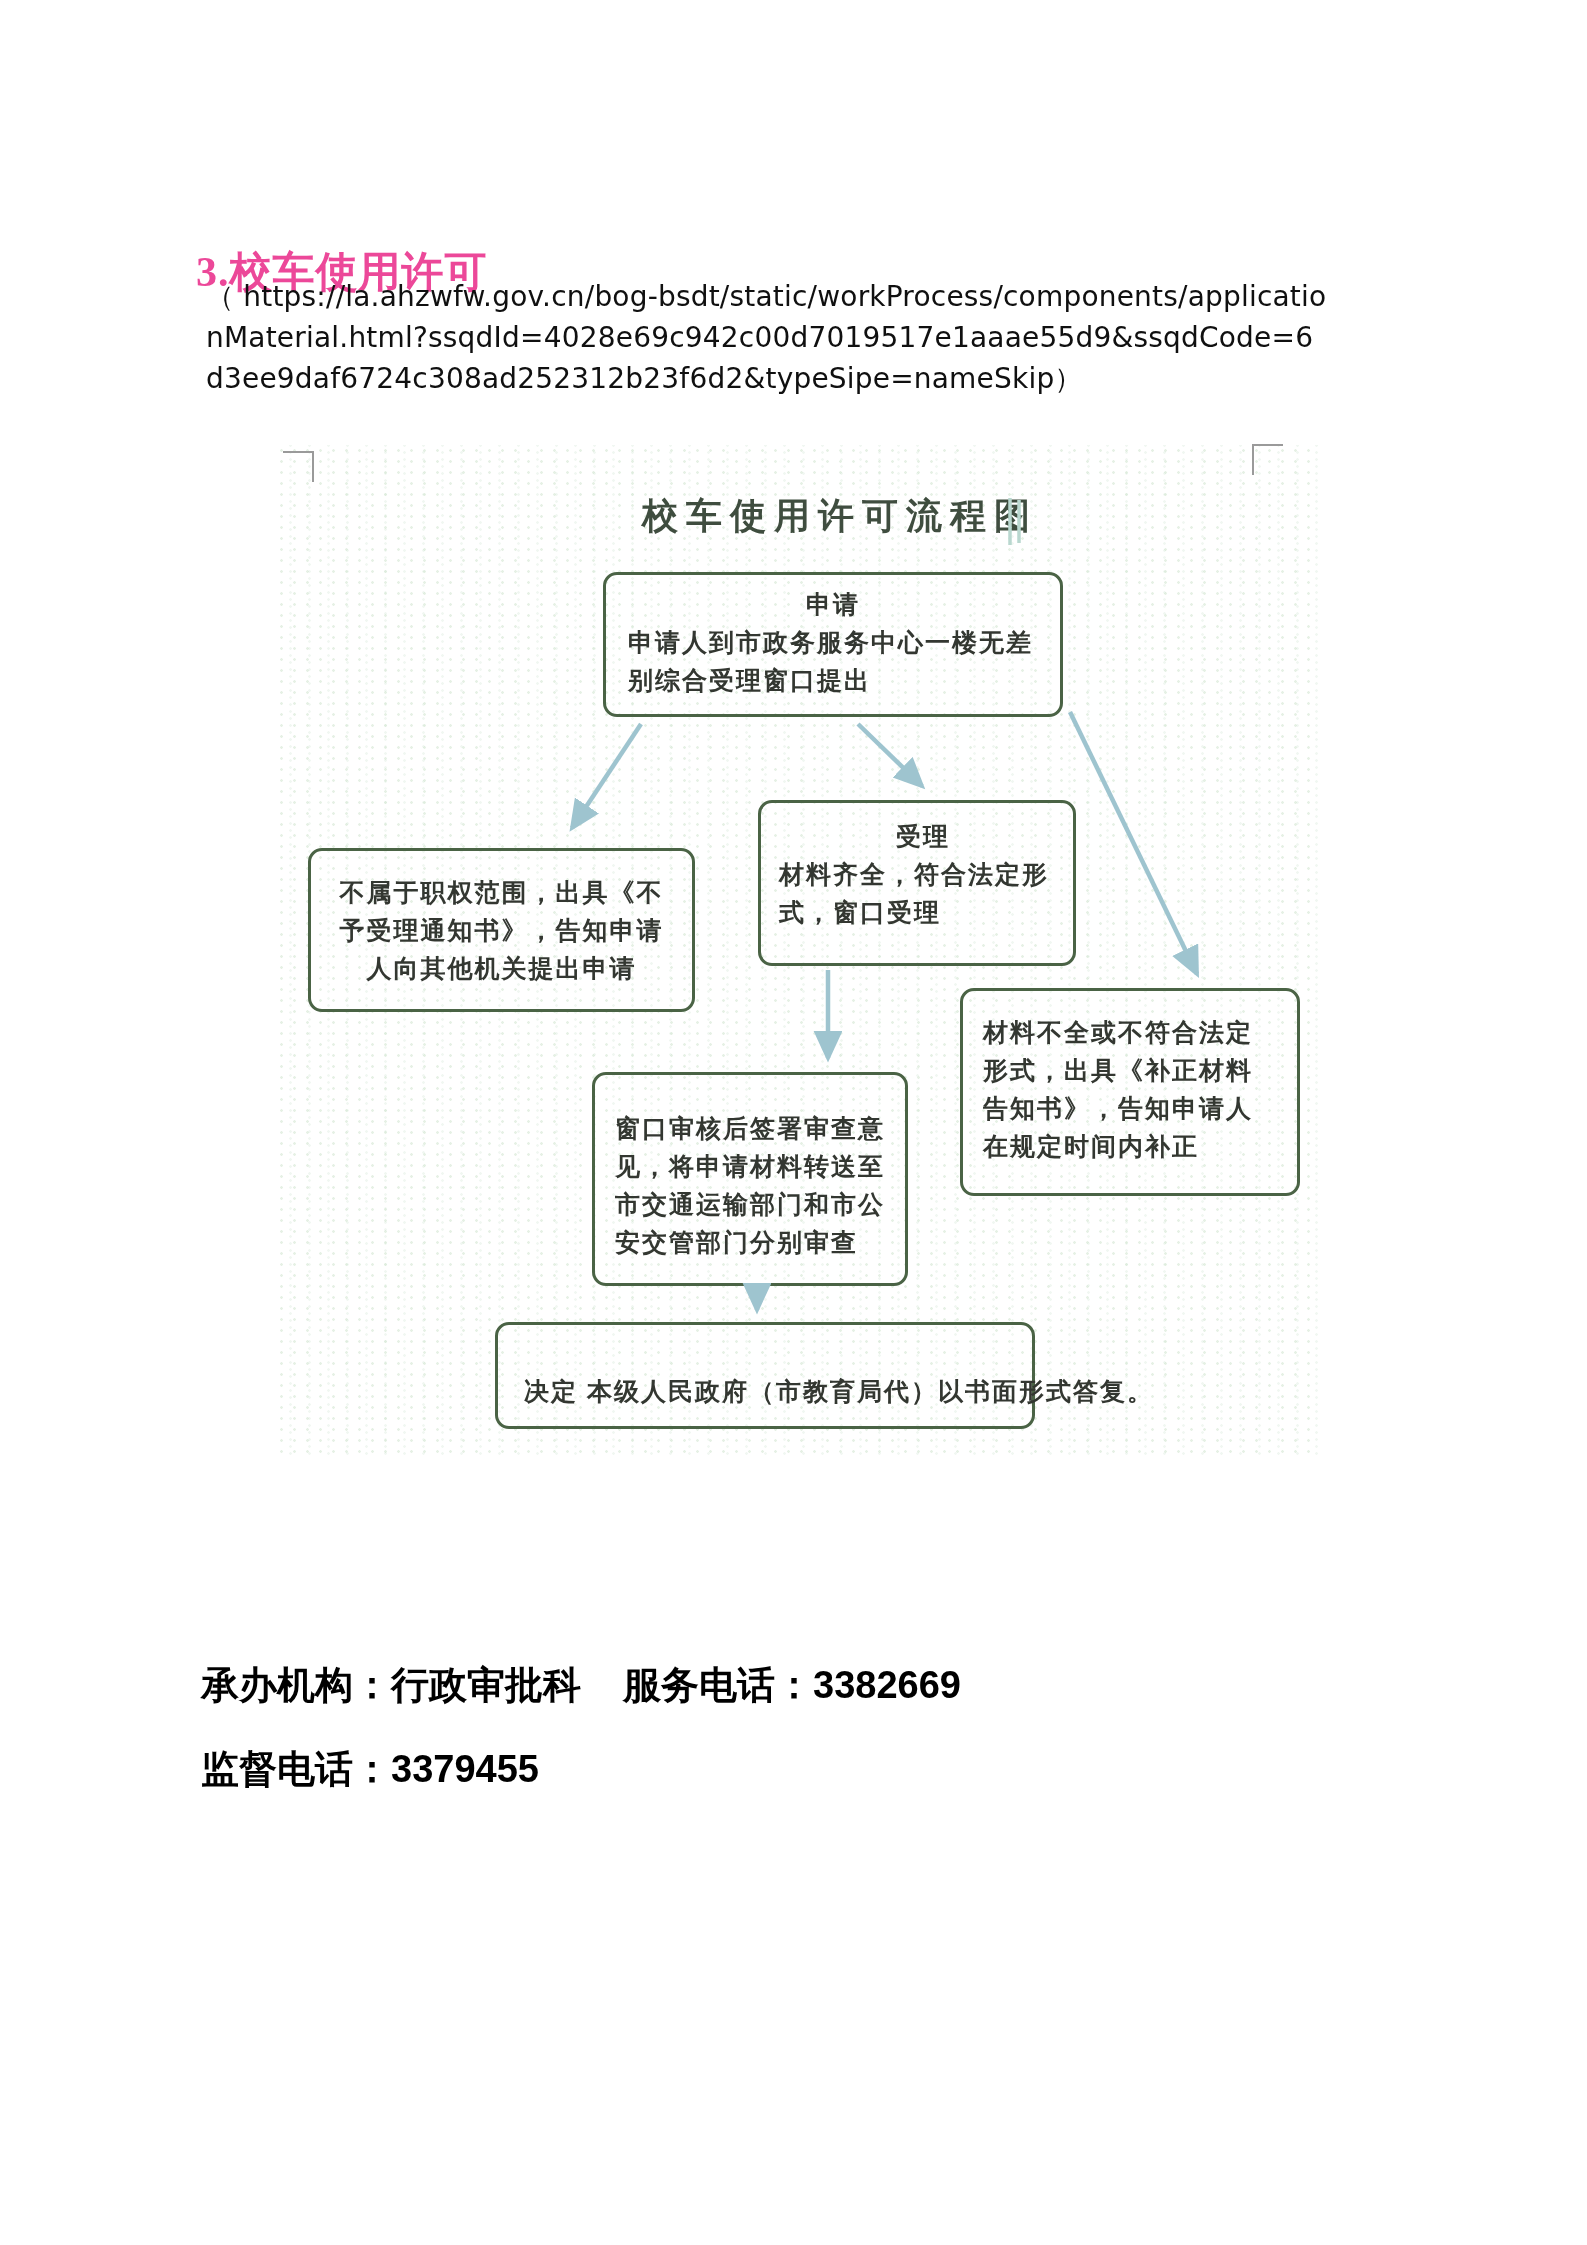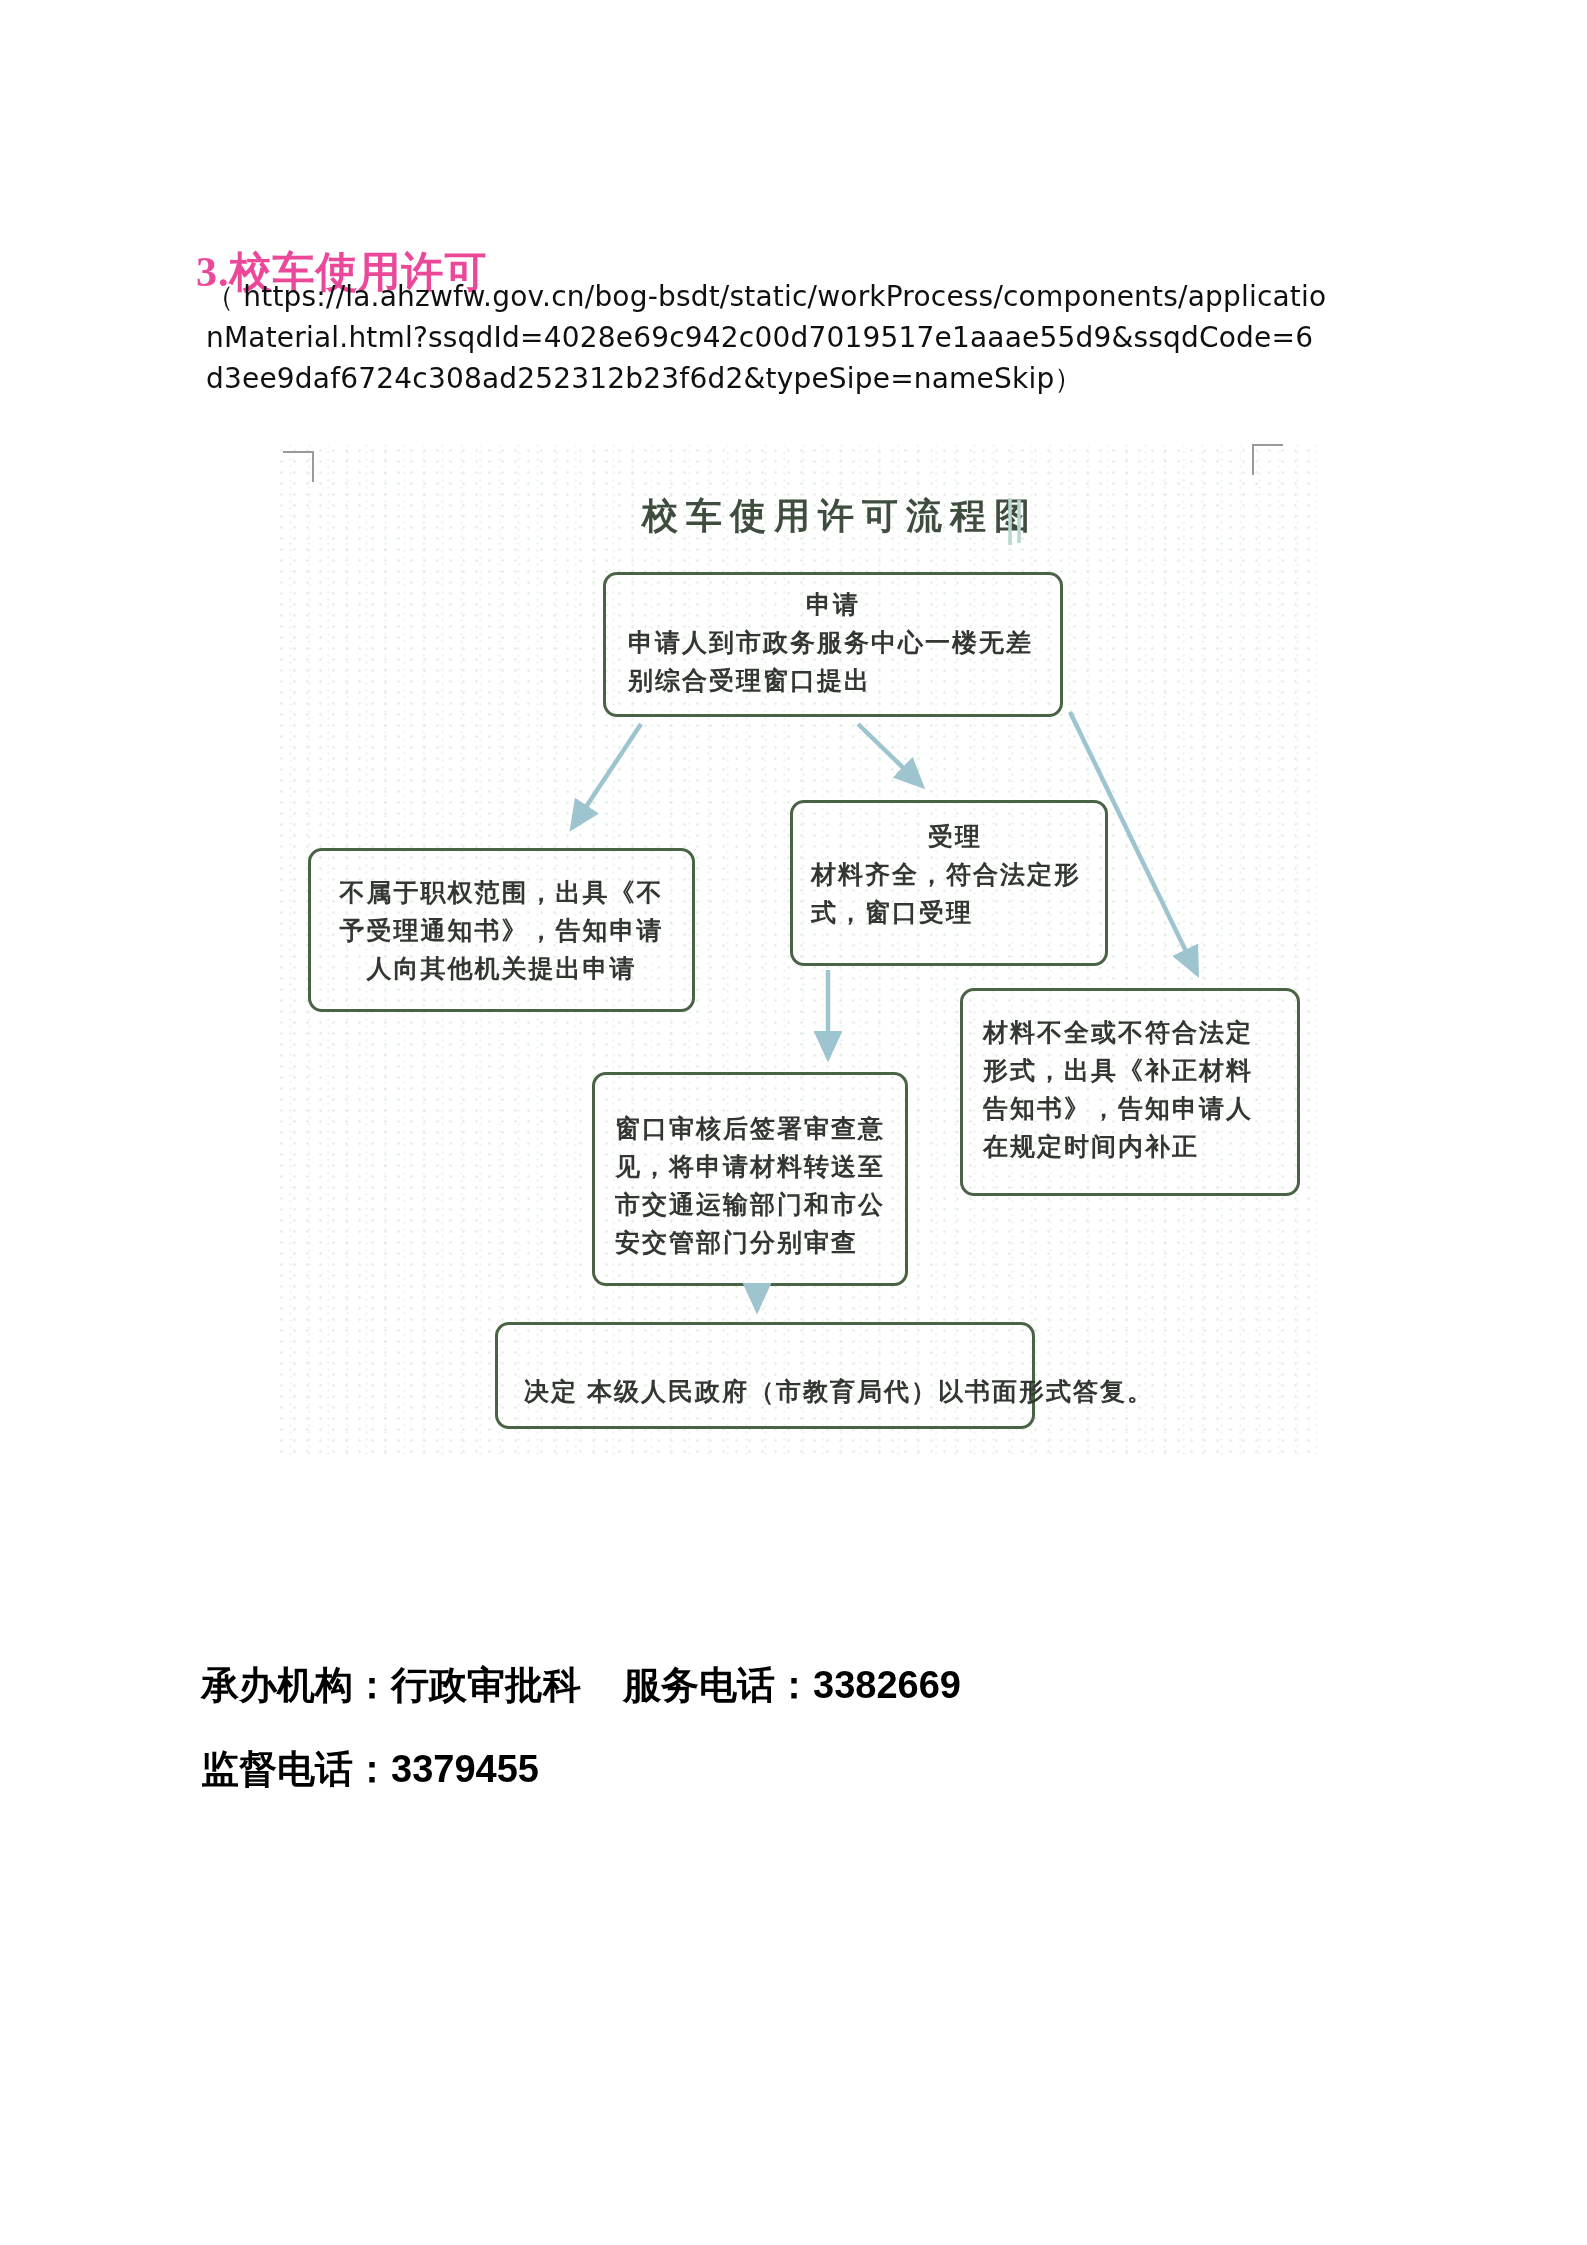--- a/index.html
+++ b/index.html
@@ -43,21 +43,21 @@
   .fc-box{
     position:absolute;box-sizing:border-box;
     border:3px solid var(--fc-border,#4a6345);
     border-radius:14px;
     color:#333731;font-size:25px;line-height:38px;font-weight:600;
     letter-spacing:2px;
   }
   .fc-box .fc-box-title{text-align:center;}
   .box-apply{left:603px;top:572px;width:460px;height:145px;padding:10px 22px 6px 22px;}
   .box-reject{left:308px;top:848px;width:387px;height:164px;display:flex;align-items:center;justify-content:center;text-align:center;padding:0 16px;}
-  .box-accept{left:790px;top:800px;width:318px;height:166px;padding:14px 6px 6px 18px;}
+  .box-accept{left:758px;top:800px;width:318px;height:166px;padding:14px 6px 6px 18px;}
   .box-supplement{left:960px;top:988px;width:340px;height:208px;padding:22px 18px 6px 20px;}
   .box-review{left:592px;top:1072px;width:316px;height:214px;padding:34px 16px 6px 20px;}
   .box-decision{left:495px;top:1322px;width:540px;height:107px;display:flex;align-items:flex-end;padding:0 20px 16px 26px;white-space:nowrap;}
   
   .overlay{position:absolute;left:0;top:0;pointer-events:none;}
   .arrow{stroke:var(--fc-arrow,#9ec4cf);stroke-width:4.5;fill:none;}
   .arrowhead{fill:var(--fc-arrow,#9ec4cf);}
   .cropmark{stroke:#9a9a9a;stroke-width:2;fill:none;}
   .scan-bar{stroke:#b9d7cf;stroke-width:3.5;fill:none;}
   

